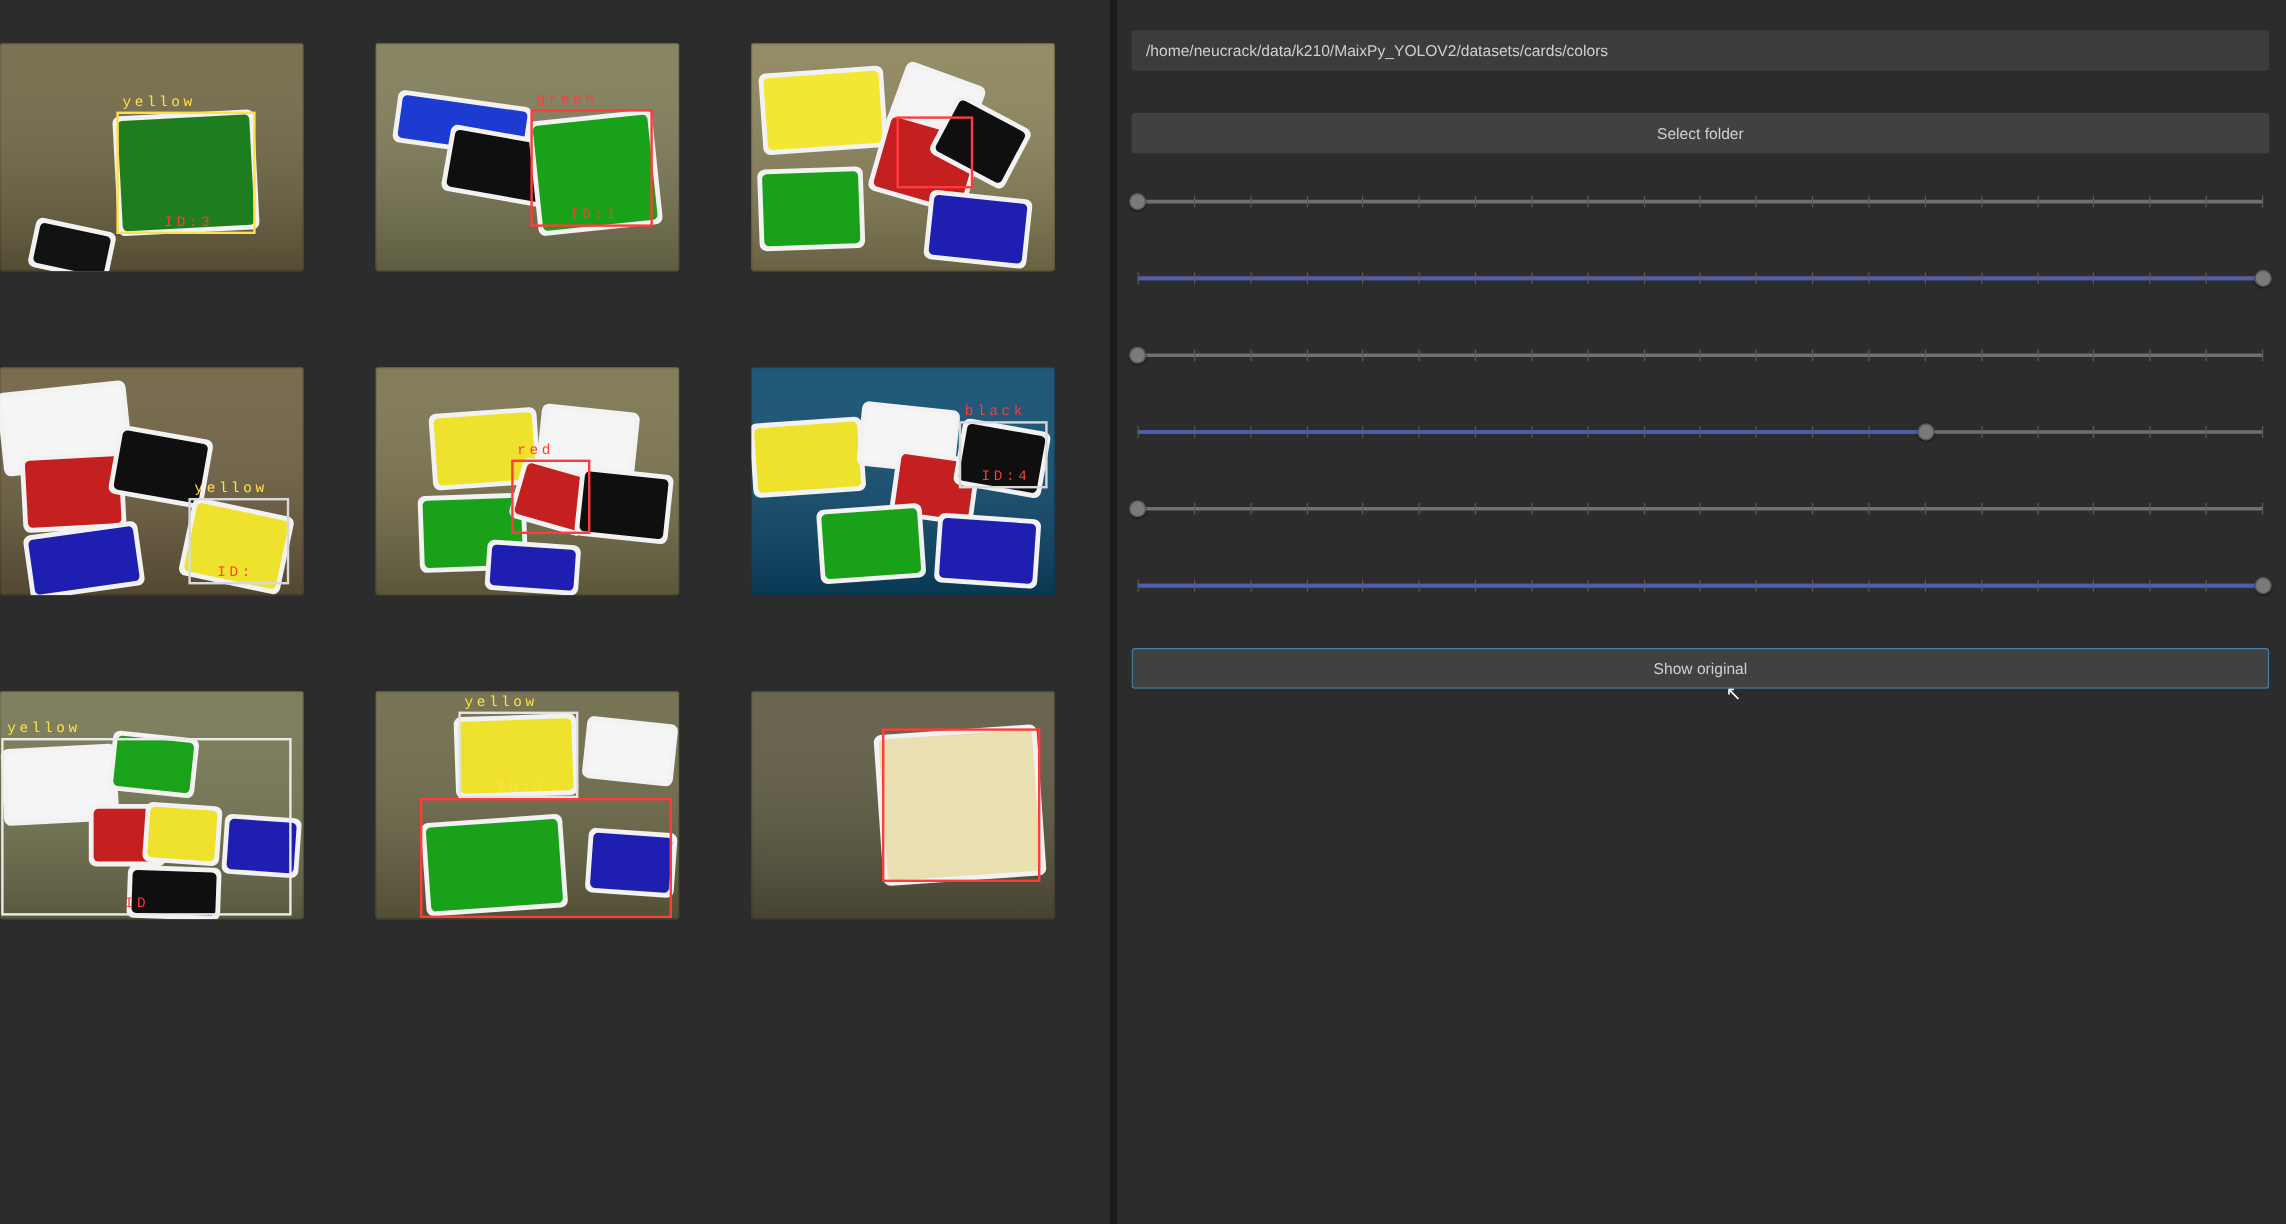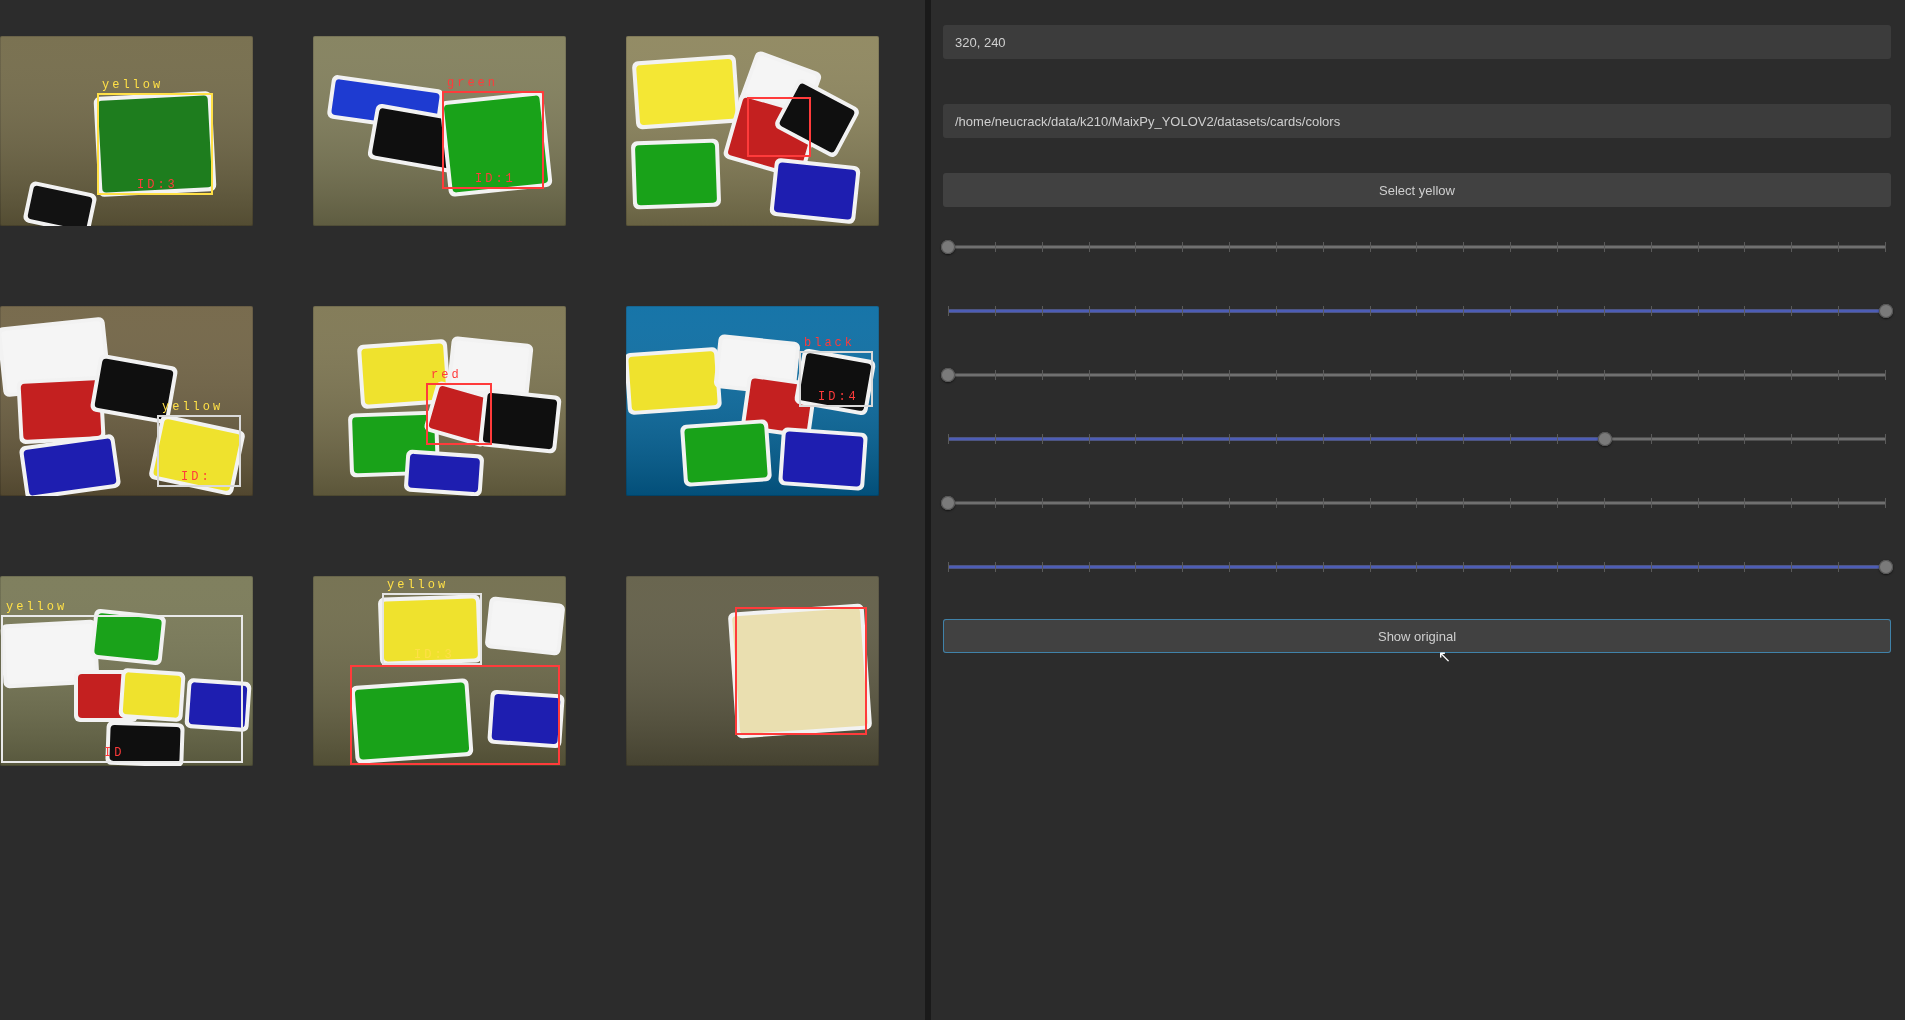--- a/index.html
+++ b/index.html
@@ -68,21 +68,21 @@
     border-radius:2px;
     box-shadow:0 0 0 1px rgba(0,0,0,.15) inset;
   }
   .thumb svg{display:block;width:100%;height:100%;}
   
   .thumb[data-idx="0"]{background:#6f6643;}
   .thumb[data-idx="1"]{background:#7e7b56;}
   .thumb[data-idx="2"]{background:#8a8258;}
   .thumb[data-idx="3"]{background:#6d5f3f;}
   .thumb[data-idx="4"]{background:#7a724c;}
-  .thumb[data-idx="5"]{background:#0369a1;}
+  .thumb[data-idx="5"]{background:#0c4a6e;}
   .thumb[data-idx="6"]{background:#757551;}
   .thumb[data-idx="7"]{background:#6c6846;}
   .thumb[data-idx="8"]{background:#5c5840;}
 
   .bbox-label{
     font-family:"Consolas","Menlo","Courier New",monospace;
     font-size:12px;
     letter-spacing:3px;
     fill:currentColor;
   }
@@ -480,30 +480,27 @@
             </svg>
           </div>
         </div>
     </div>
   </div>
 
   <div class="splitter"></div>
 
   <div class="sidebar">
 
-    <div class="field">
-      <input type="text" class="text-input" value="320, 240" style="">
-    </div>
 
     <div class="field">
       <input type="text" class="text-input" value="/home/neucrack/data/k210/MaixPy_YOLOV2/datasets/cards/colors" style="">
     </div>
 
     <div class="field" style="margin-top:-10px">
-      <button class="btn">Select yellow</button>
+      <button class="btn">Select folder</button>
     </div>
 
 
     <div class="sliders" id="sliders">
         <div class="slider">
           <div class="track"></div>
           <div class="fill" style="width:calc(0% - 5px);"></div>
           <div class="ticks">
             <span></span>
             <span></span>

